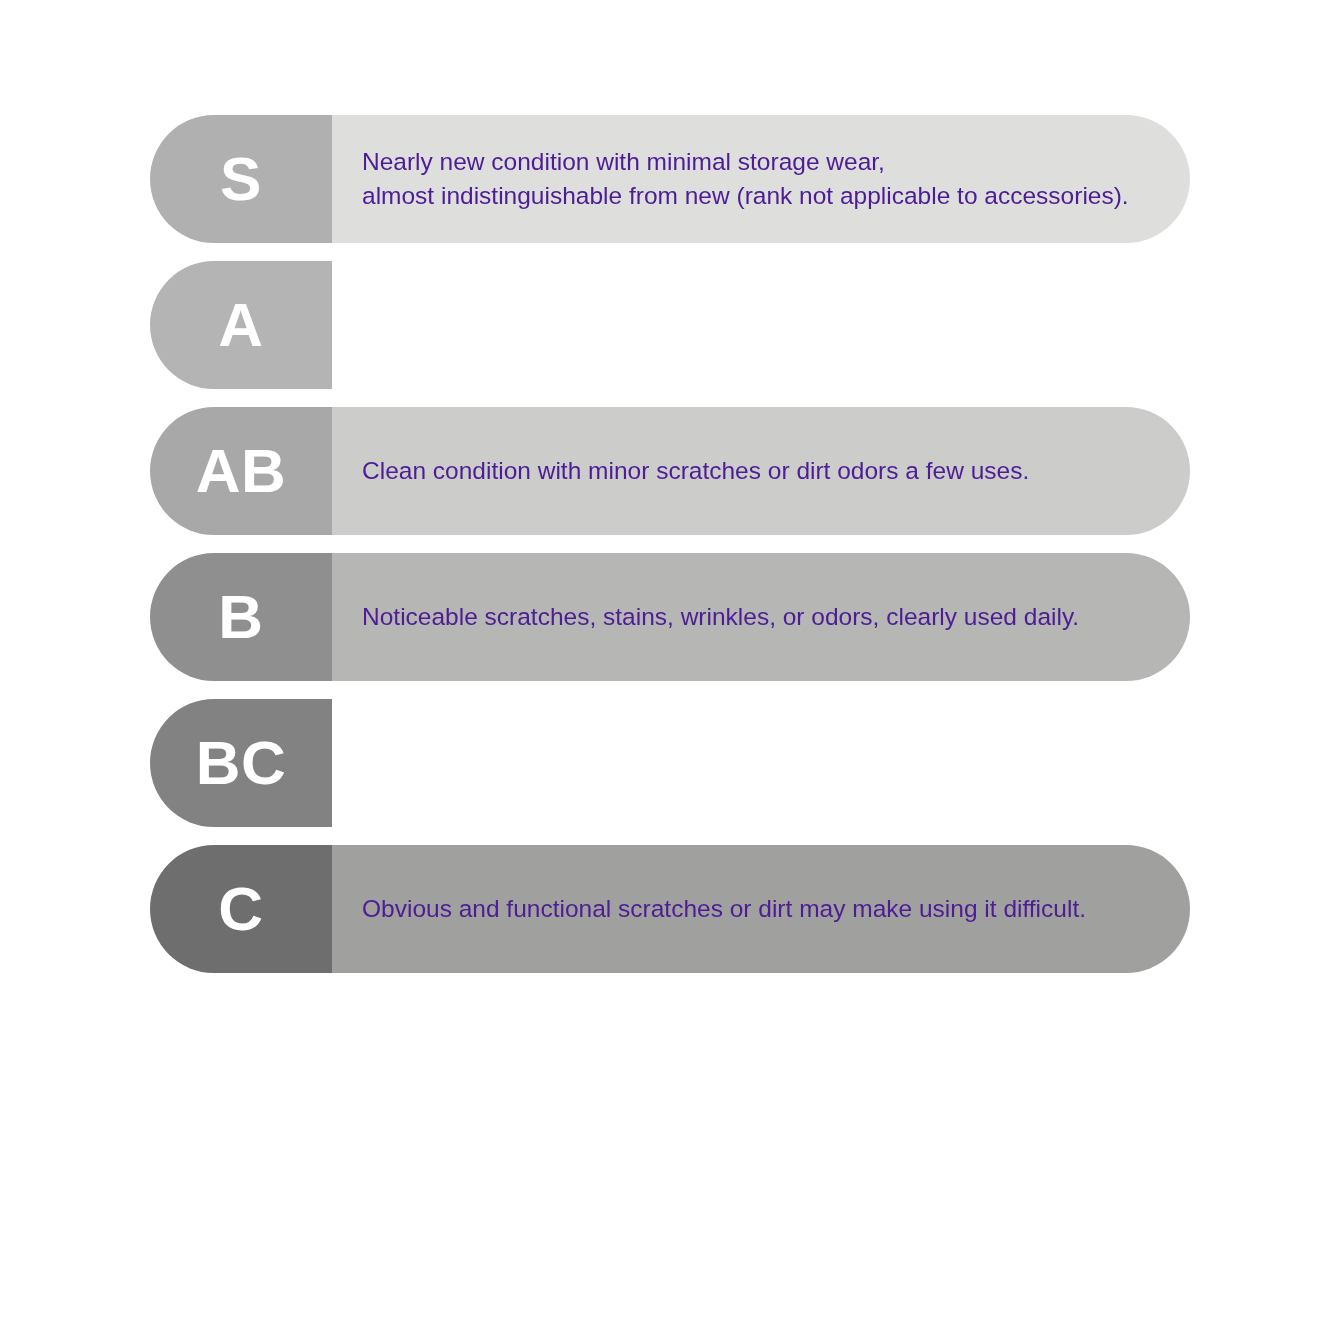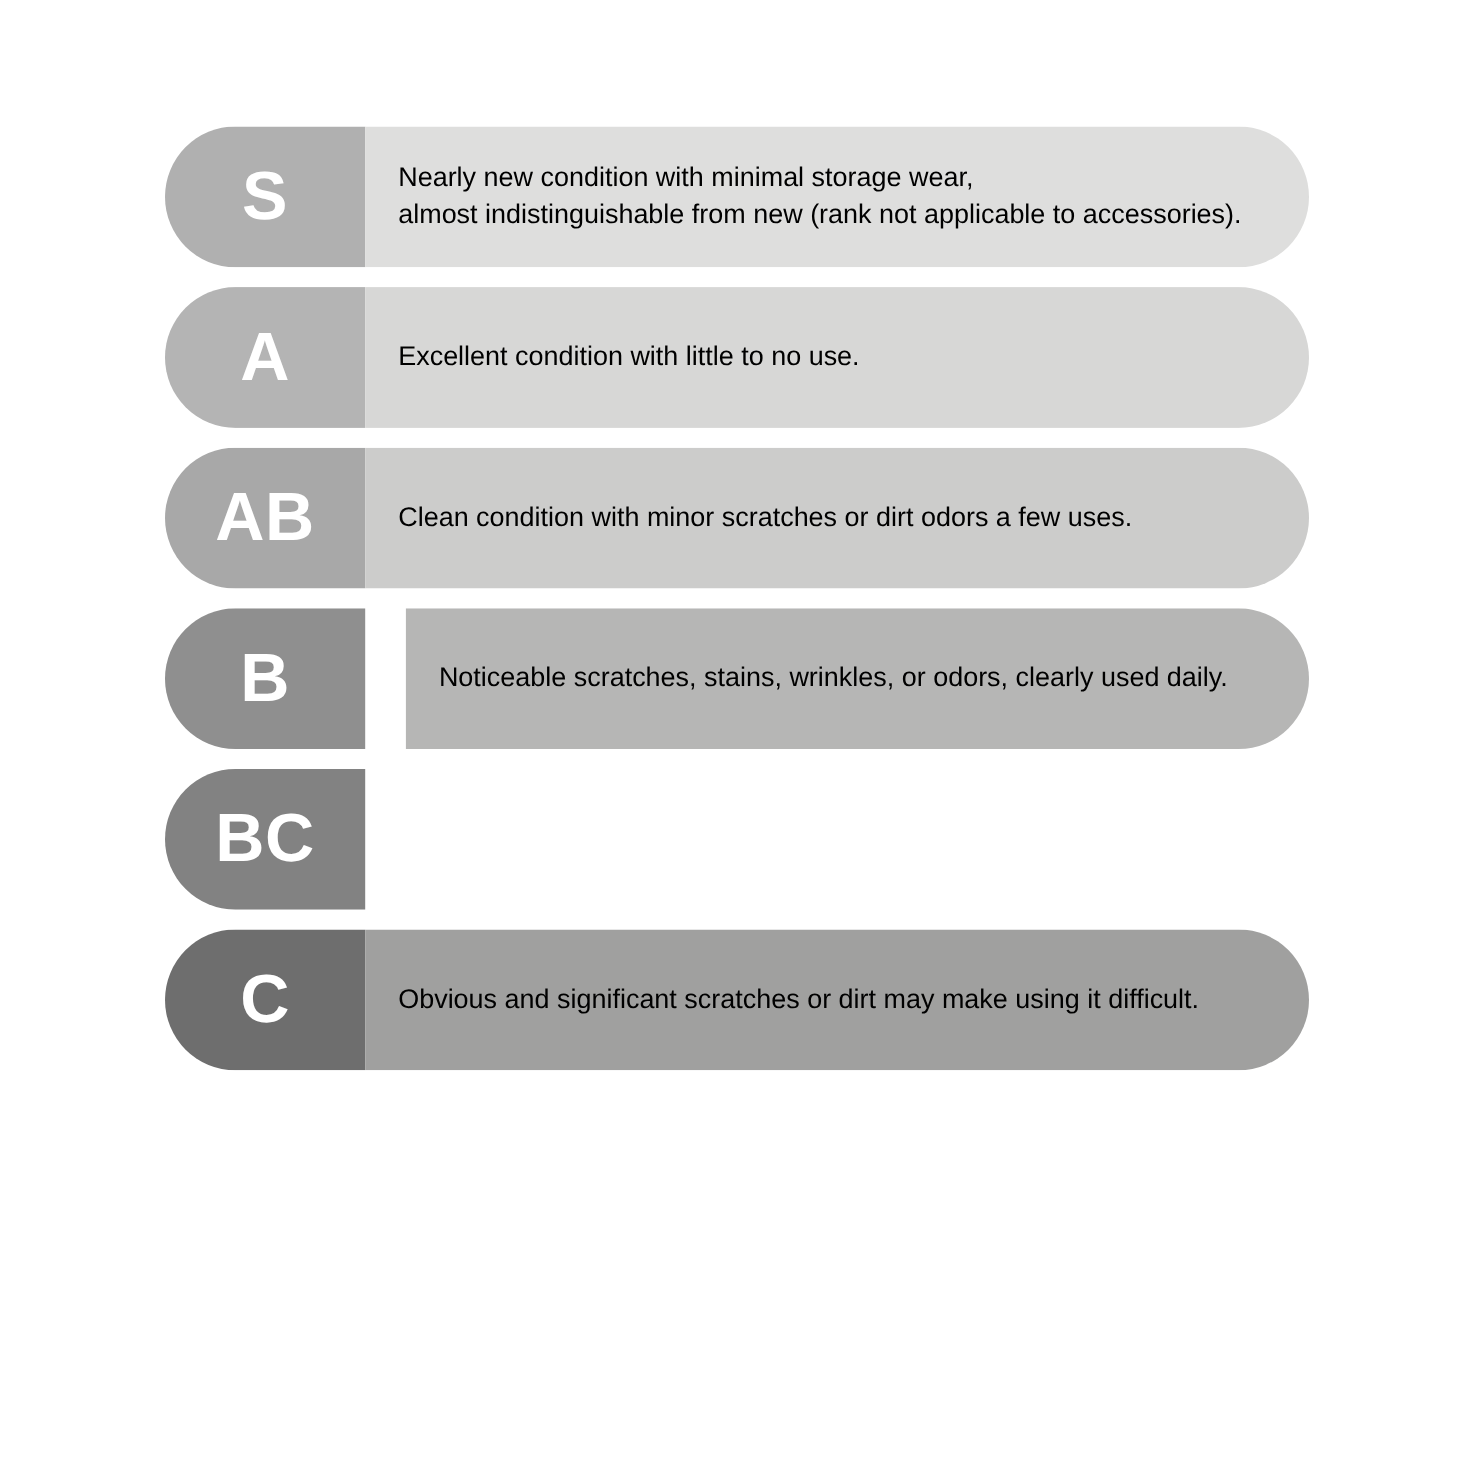--- a/index.html
+++ b/index.html
@@ -39,47 +39,46 @@
     font-weight: bold;
     letter-spacing: 0.5px;
     line-height: 1;
   }
   .grade-desc {
     flex: 1 1 auto;
     display: flex;
     align-items: center;
     padding-left: 30px;
     padding-right: 36px;
-    color: #000000;
+    color: #4c1d95;
     font-size: 24.5px;
     line-height: 1.38;
     white-space: pre-line;
   }
 </style>
 </head>
 <body>
 
 <div id="grade-chart">
     <div class="grade-row">
       <div class="grade-badge" style="background: rgb(176, 176, 176);">S</div>
       <div class="grade-desc" style="background: rgb(222, 222, 221);">Nearly new condition with minimal storage wear,
 almost indistinguishable from new (rank not applicable to accessories).</div>
     </div>
     <div class="grade-row">
       <div class="grade-badge" style="background: rgb(180, 180, 180);">A</div>
-      <div class="grade-desc" style="background: rgb(215, 215, 214);">Excellent condition with little to no use.</div>
     </div>
     <div class="grade-row">
       <div class="grade-badge" style="background: rgb(168, 168, 168);">AB</div>
       <div class="grade-desc" style="background: rgb(204, 204, 203);">Clean condition with minor scratches or dirt odors a few uses.</div>
     </div>
     <div class="grade-row">
       <div class="grade-badge" style="background: rgb(143, 143, 143);">B</div>
-      <div class="grade-desc" style="background: rgb(182, 182, 181); margin-left: 37px;">Noticeable scratches, stains, wrinkles, or odors, clearly used daily.</div>
+      <div class="grade-desc" style="background: rgb(182, 182, 181);">Noticeable scratches, stains, wrinkles, or odors, clearly used daily.</div>
     </div>
     <div class="grade-row">
       <div class="grade-badge" style="background: rgb(130, 130, 130);">BC</div>
     </div>
     <div class="grade-row">
       <div class="grade-badge" style="background: rgb(110, 110, 110);">C</div>
-      <div class="grade-desc" style="background: rgb(160, 160, 159);">Obvious and significant scratches or dirt may make using it difficult.</div>
+      <div class="grade-desc" style="background: rgb(160, 160, 159);">Obvious and functional scratches or dirt may make using it difficult.</div>
     </div>
   </div>
 
 </body></html>

